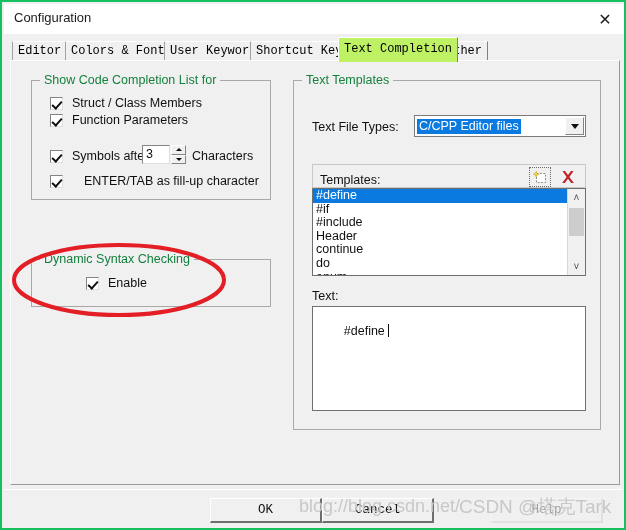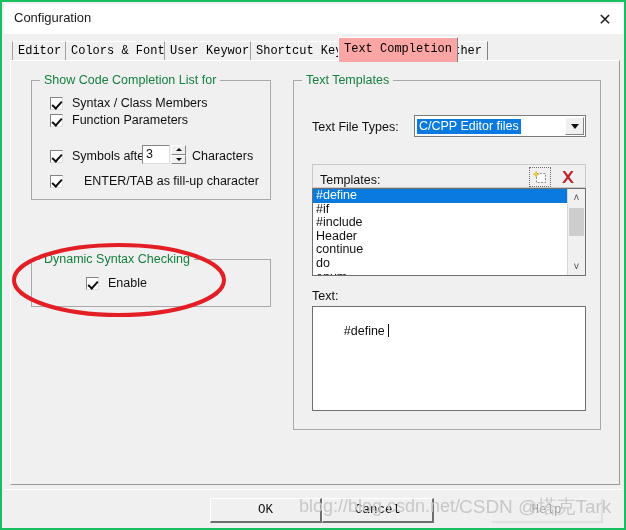--- a/index.html
+++ b/index.html
@@ -65,21 +65,21 @@
     font-family: "Liberation Mono", monospace;
     font-size: 12px;
     color: #000;
     padding: 2px 5px 0 5px;
     white-space: nowrap;
     cursor: pointer;
   }
   .tab.active {
     top: 3px;
     height: 25px;
-    background: #fca5a5;
+    background: #bef264;
     border-left: 1px solid #ffffff;
     border-top: 1px solid #ffffff;
     border-right: 1px solid #808080;
     padding-top: 4px;
     z-index: 5;
   }
   
   .page {
     position: absolute;
     left: 8px; top: 58px;
@@ -402,21 +402,21 @@
     <div class="tab" style="left:436px;">Other</div>
   </div>
 
   <div class="page">
 
     <div class="group" style="left:20px; top:19px; width:240px; height:120px;">
       <span class="glabel">Show Code Completion List for</span>
 
       <div class="chkrow" style="left:18px; top:15px;">
         <span class="chkbox checked"></span>
-        <span class="chklabel">Syntax / Class Members</span>
+        <span class="chklabel">Struct / Class Members</span>
       </div>
 
       <div class="chkrow" style="left:18px; top:32px;">
         <span class="chkbox checked"></span>
         <span class="chklabel">Function Parameters</span>
       </div>
 
       <div class="chkrow" style="left:18px; top:68px;">
         <span class="chkbox checked"></span>
         <span class="chklabel">Symbols after</span>

